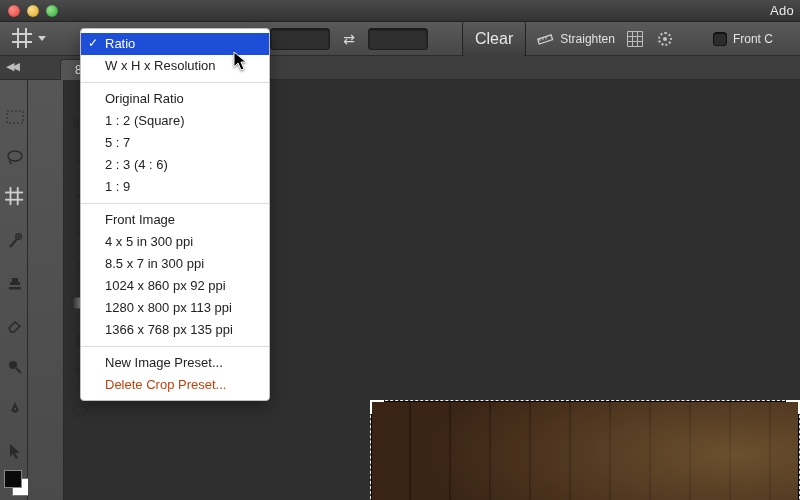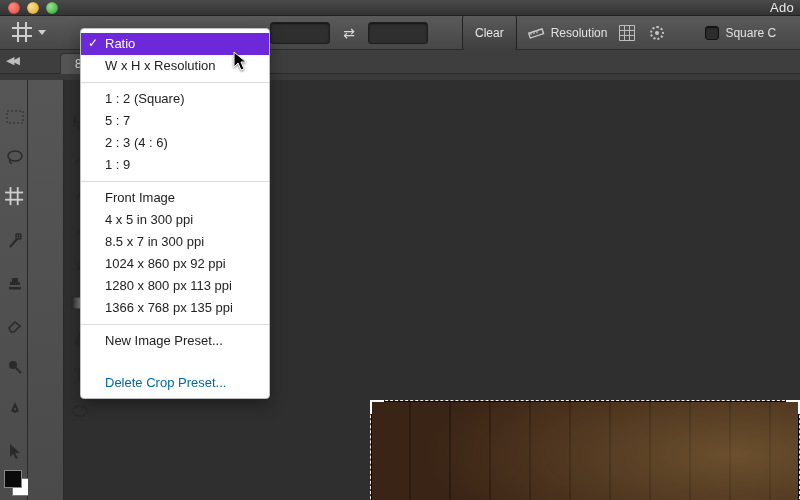--- a/index.html
+++ b/index.html
@@ -1,39 +1,39 @@
 <!DOCTYPE html>
 <html><head>
 <meta charset="utf-8">
 <style>
   * { box-sizing: border-box; margin: 0; padding: 0; font-family: -apple-system, "Lucida Grande", Arial, sans-serif; }
   body { width: 800px; height: 500px; overflow: hidden; background: #3a3a3a; position: relative; }
 
   
-  .titlebar { height: 16px; background: linear-gradient(#4a4a4a,#333); border-bottom:1px solid #222; display:flex; align-items:center; padding:0 8px; position:relative;text-align:right; }
+  .titlebar { height: 22px; background: linear-gradient(#4a4a4a,#333); border-bottom:1px solid #222; display:flex; align-items:center; padding:0 8px; position:relative;text-align:right; }
   .traffic { display:flex; gap:7px; }
   .traffic span { width:12px; height:12px; border-radius:50%; display:inline-block; box-shadow: inset 0 0 1px rgba(0,0,0,.5); }
   .tl-close{ background: radial-gradient(circle at 35% 35%, #ff8b82, #e0443e); }
   .tl-min  { background: radial-gradient(circle at 35% 35%, #ffe08a, #d9a324); }
   .tl-zoom { background: radial-gradient(circle at 35% 35%, #97e28b, #27a636); }
   .titlebar .title { position:absolute; right:6px; color:#eaeaea; font-size:13px; letter-spacing:.3px; }
 
   
   .optionsbar { height:34px; background: linear-gradient(#5a5a5a,#474747); border-bottom:1px solid #2c2c2c; display:flex; align-items:center; padding:0 10px; gap:10px; color:#ddd; font-size:12px; }
   .crop-glyph { width:18px; height:18px; position:relative; }
   .crop-glyph::before, .crop-glyph::after { content:""; position:absolute; background:#cfcfcf; }
   .crop-glyph::before { left:3px; top:-2px; width:2px; height:20px; }
   .crop-glyph::after  { left:-2px; top:11px; width:20px; height:2px; }
   .crop-glyph .h1 { position:absolute; left:-2px; top:3px; width:20px; height:2px; background:#cfcfcf; }
   .crop-glyph .v1 { position:absolute; left:11px; top:-2px; width:2px; height:20px; background:#cfcfcf; }
   .tri-down { width:0;height:0;border-left:4px solid transparent;border-right:4px solid transparent;border-top:5px solid #cfcfcf;}
   .value-box { width:80px; height:22px; background:#2f2f2f; border:1px solid #1e1e1e; border-radius:3px; box-shadow:inset 0 1px 2px rgba(0,0,0,.6);}
   .value-box.wide { width:60px;}
   .swap-icon { width:18px; text-align:center; color:#d7d7d7; font-size:14px;}
-  .btn { padding:2px 12px; height:38px; background:linear-gradient(#5b5b5b,#3d3d3d); border:1px solid #222; border-radius:4px; color:#e8e8e8; font-size:12px; display:flex; align-items:center; box-shadow:0 1px 0 rgba(255,255,255,.08) inset;}
+  .btn { padding:2px 12px; height:38px; background:linear-gradient(#5b5b5b,#3d3d3d); border:1px solid #222; border-radius:4px; color:#e8e8e8; font-size:16px; display:flex; align-items:center; box-shadow:0 1px 0 rgba(255,255,255,.08) inset;}
   .icon-slot { width:20px; height:20px; display:flex; align-items:center; justify-content:center; color:#d2d2d2; }
   .grid-icon { width:16px;height:16px; background:
      linear-gradient(#bdbdbd,#bdbdbd) 0 0/16px 1px no-repeat,
      linear-gradient(#bdbdbd,#bdbdbd) 0 5px/16px 1px no-repeat,
      linear-gradient(#bdbdbd,#bdbdbd) 0 10px/16px 1px no-repeat,
      linear-gradient(#bdbdbd,#bdbdbd) 0 15px/16px 1px no-repeat,
      linear-gradient(#bdbdbd,#bdbdbd) 0 0/1px 16px no-repeat,
      linear-gradient(#bdbdbd,#bdbdbd) 5px 0/1px 16px no-repeat,
      linear-gradient(#bdbdbd,#bdbdbd) 10px 0/1px 16px no-repeat,
      linear-gradient(#bdbdbd,#bdbdbd) 15px 0/1px 16px no-repeat; border-radius:1px;}
@@ -66,23 +66,23 @@
   .canvas .corner.tl{ left:-1px; top:-1px; border-left:2px solid #fff; border-top:2px solid #fff;}
   .canvas .corner.tr{ right:-1px; top:-1px; border-right:2px solid #fff; border-top:2px solid #fff;}
   .swatches{ position:absolute; left:4px; bottom:4px; width:26px; height:26px;}
   .swatches .fg{ position:absolute; left:0; top:0; width:18px;height:18px; background:#0a0a0a; border:1px solid #888;}
   .swatches .bg{ position:absolute; right:0; bottom:0; width:18px;height:18px; background:#fff; border:1px solid #777;}
   .left-strip .tool-chain{ position:absolute; left:4px; top:26px; display:flex; flex-direction:column; gap:12px;}
 
   
   .menu { position:absolute; left:80px; top:28px; width:190px; background:#fff; border:1px solid #bfbfbf; border-radius:4px; box-shadow:0 6px 16px rgba(0,0,0,.35); padding:4px 0; font-size:13px; color:#222; z-index:50;}
   .menu-item{ padding:2px 14px 2px 24px; line-height:18px; white-space:nowrap;}
-  .menu-item.selected{ background:#6d28d9; color:#fff; position:relative;}
+  .menu-item.selected{ background:#1d4ed8; color:#fff; position:relative;}
   .menu-item.selected::before{ content:"✓"; position:absolute; left:7px; top:1px; font-size:12px;}
-  .menu-item.disabled{ color:#0369a1;margin-top:20px;}
+  .menu-item.disabled{ color:#c2410c;}
   .menu-sep{ height:1px; background:#dcdcdc; margin:5px 0;}
   .cursor { position:absolute; left:232px; top:50px; z-index:60; }
   .cursor svg{ filter: drop-shadow(0 1px 1px rgba(0,0,0,.5)); }
 
   
   .behind { position:absolute; }
 </style>
 </head>
 <body>
 
@@ -119,34 +119,34 @@
 
   <div class="opt-group">
     <div class="straighten-icon">
       <svg width="18" height="18" viewBox="0 0 18 18">
           <rect x="2" y="7" width="14" height="5" fill="none" stroke="#cfcfcf" stroke-width="1.3" transform="rotate(-18 9 9)"></rect>
           <line x1="4" y1="8" x2="4" y2="11" stroke="#cfcfcf"></line>
           <line x1="7" y1="7.2" x2="7" y2="10.2" stroke="#cfcfcf"></line>
           <line x1="10" y1="6.4" x2="10" y2="9.4" stroke="#cfcfcf"></line>
         </svg>
     </div>
-    <span class="opt-label">Resolution</span>
+    <span class="opt-label">Straighten</span>
   </div>
 
   <div class="icon-slot">
       <div class="grid-icon"></div>
     </div>
   <div class="icon-slot">
       <div class="gear-icon"></div>
     </div>
 
   <div style="width:18px"></div>
   <div class="opt-group">
     <div class="checkbox"></div>
-    <span class="opt-label">Square C</span>
+    <span class="opt-label">Front C</span>
   </div>
 </div>
 
 <div class="tabstrip">
   <span class="collapse-arrows">◀◀</span>
   <div class="doc-tab"><span>8/8)</span></div>
 </div>
 
 <div class="workzone">
   <div class="left-strip">
@@ -270,20 +270,21 @@
   <div class="canvas">
     <div class="corner tl"></div>
     <div class="corner tr"></div>
   </div>
 </div>
 
 <div class="menu">
   <div class="menu-item selected">Ratio</div>
   <div class="menu-item">W x H x Resolution</div>
   <div class="menu-sep"></div>
+  <div class="menu-item">Original Ratio</div>
   <div class="menu-item">1 : 2 (Square)</div>
   <div class="menu-item">5 : 7</div>
   <div class="menu-item">2 : 3 (4 : 6)</div>
   <div class="menu-item">1 : 9</div>
   <div class="menu-sep"></div>
   <div class="menu-item">Front Image</div>
   <div class="menu-item">4 x 5 in 300 ppi</div>
   <div class="menu-item">8.5 x 7 in 300 ppi</div>
   <div class="menu-item">1024 x 860 px 92 ppi</div>
   <div class="menu-item">1280 x 800 px 113 ppi</div>

